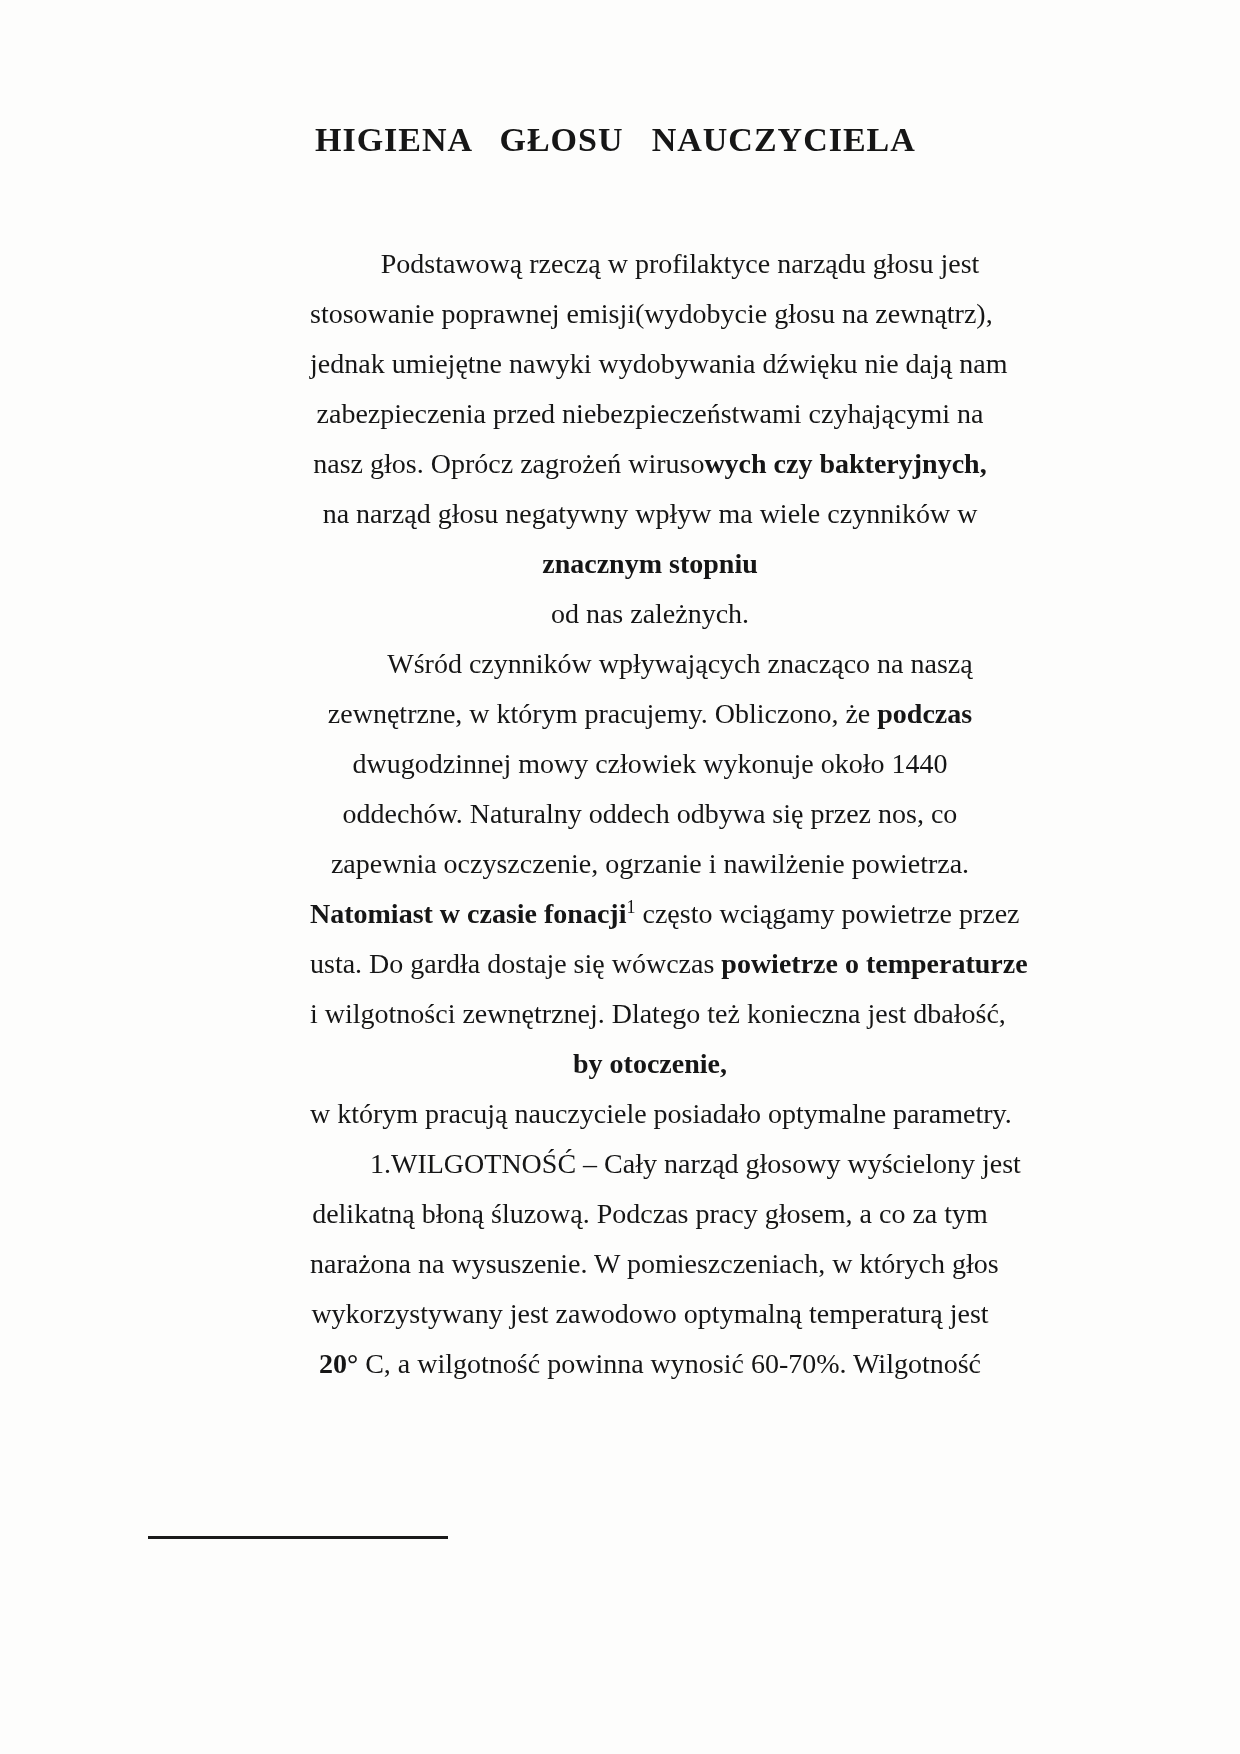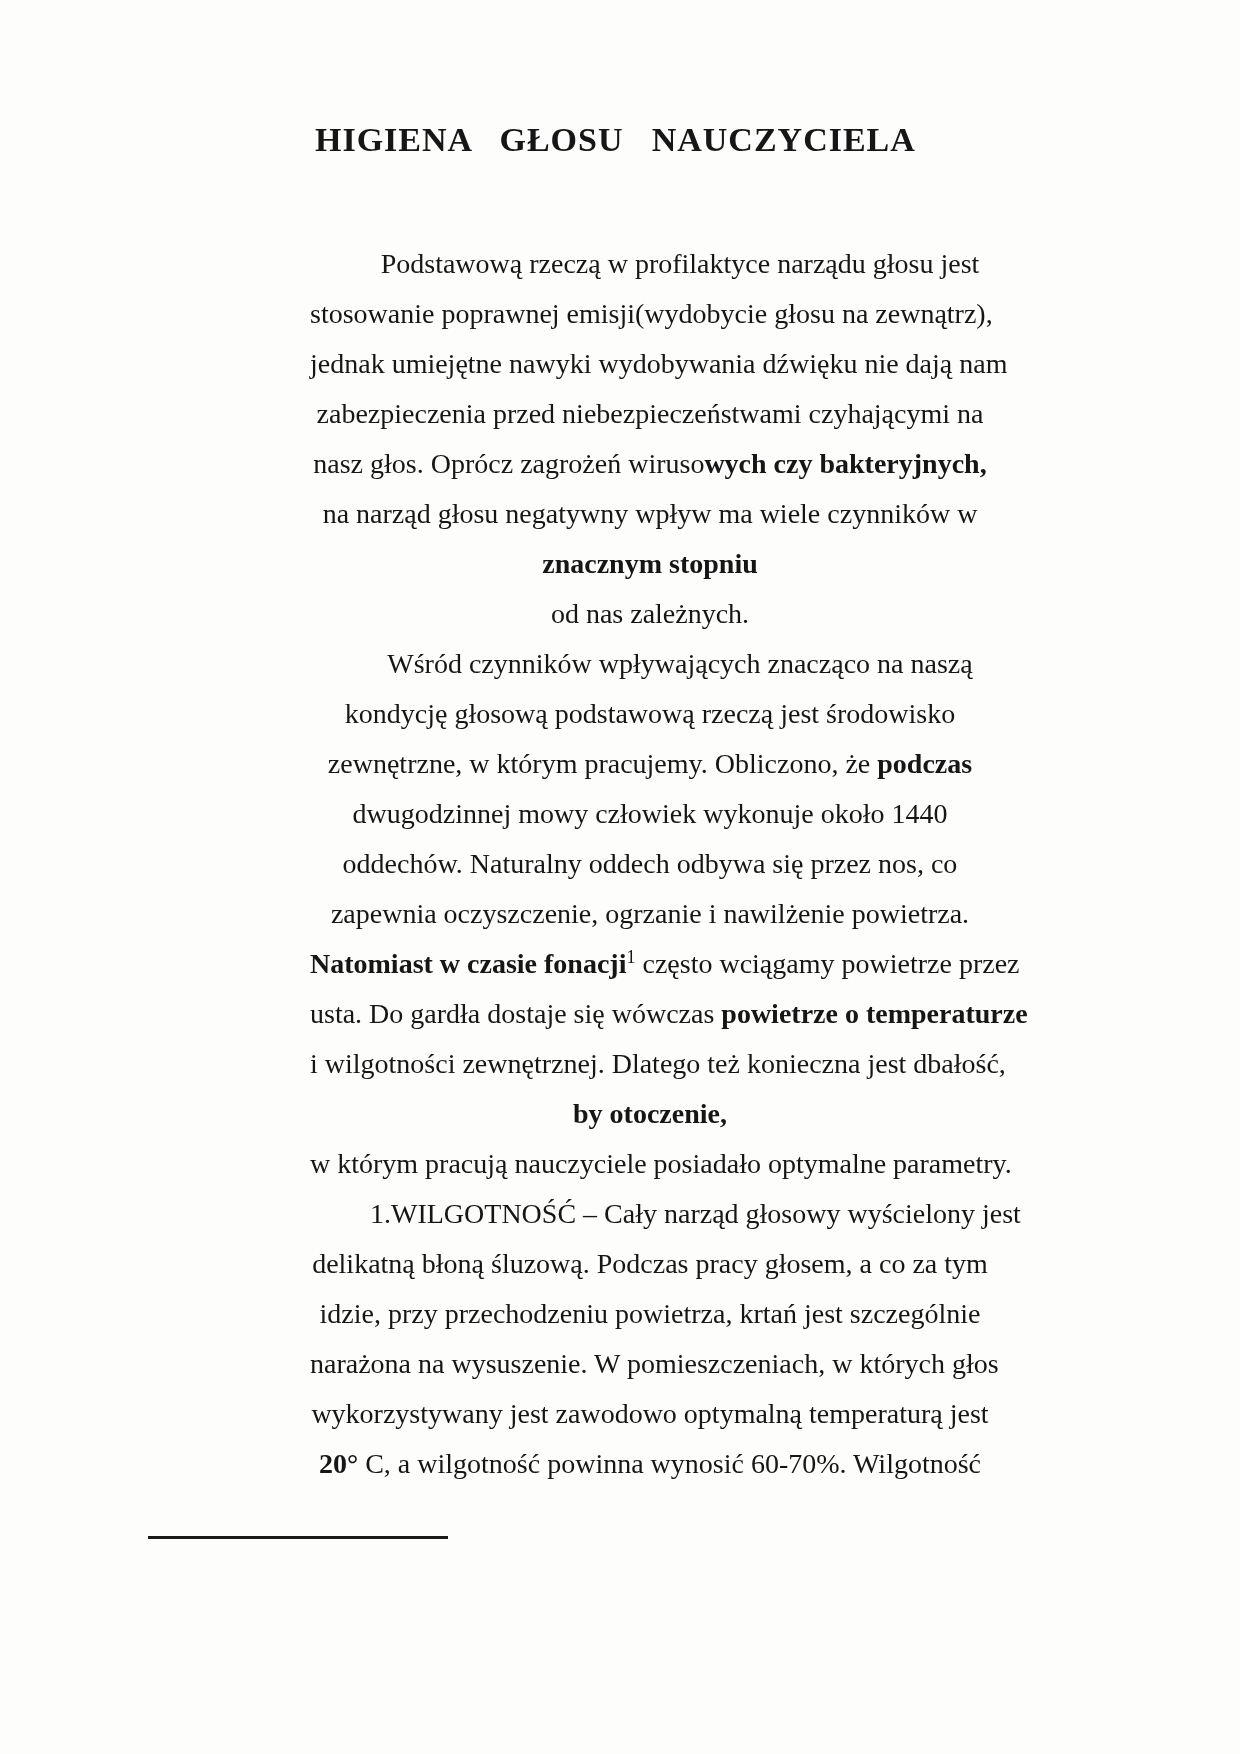--- a/index.html
+++ b/index.html
@@ -70,32 +70,30 @@
   <div class="text-block">
       <div class="line indent"><span>Podstawową rzeczą w profilaktyce narządu głosu jest</span></div>
       <div class="line"><span>stosowanie poprawnej emisji(wydobycie głosu na zewnątrz),</span></div>
       <div class="line"><span>jednak umiejętne nawyki wydobywania dźwięku nie dają nam</span></div>
       <div class="line"><span>zabezpieczenia przed niebezpieczeństwami czyhającymi na</span></div>
       <div class="line"><span>nasz głos. Oprócz zagrożeń wiruso</span><span class="b">wych czy bakteryjnych,</span></div>
       <div class="line"><span>na narząd głosu negatywny wpływ ma wiele czynników w</span></div>
       <div class="line"><span class="b">znacznym stopniu</span></div>
       <div class="line"><span>od nas zależnych.</span></div>
       <div class="line indent"><span>Wśród czynników wpływających znacząco na naszą</span></div>
-      <div class="line"><span>kondycję głosową podstawową rzeczą jest środowisko</span></div>
       <div class="line"><span>zewnętrzne, w którym pracujemy. Obliczono, że </span><span class="b">podczas</span></div>
       <div class="line"><span>dwugodzinnej mowy człowiek wykonuje około 1440</span></div>
       <div class="line"><span>oddechów. Naturalny oddech odbywa się przez nos, co</span></div>
       <div class="line"><span>zapewnia oczyszczenie, ogrzanie i nawilżenie powietrza.</span></div>
       <div class="line"><span class="b">Natomiast w czasie fonacji</span><sup>1</sup><span> często wciągamy powietrze przez</span></div>
       <div class="line"><span>usta. Do gardła dostaje się wówczas </span><span class="b">powietrze o temperaturze</span></div>
       <div class="line"><span>i wilgotności zewnętrznej. Dlatego też konieczna jest dbałość,</span></div>
       <div class="line"><span class="b">by otoczenie,</span></div>
       <div class="line"><span>w którym pracują nauczyciele posiadało optymalne parametry.</span></div>
       <div class="line indent"><span>1.WILGOTNOŚĆ – Cały narząd głosowy wyścielony jest</span></div>
       <div class="line"><span>delikatną błoną śluzową. Podczas pracy głosem, a co za tym</span></div>
-      <div class="line"><span>idzie, przy przechodzeniu powietrza, krtań jest szczególnie</span></div>
       <div class="line"><span>narażona na wysuszenie. W pomieszczeniach, w których głos</span></div>
       <div class="line"><span>wykorzystywany jest zawodowo optymalną temperaturą jest</span></div>
       <div class="line"><span class="b">20°</span><span> C, a wilgotność powinna wynosić 60-70%. Wilgotność</span></div>
     </div>
 
   <div class="footnote-rule"></div>
 </div>
 
 </body></html>

